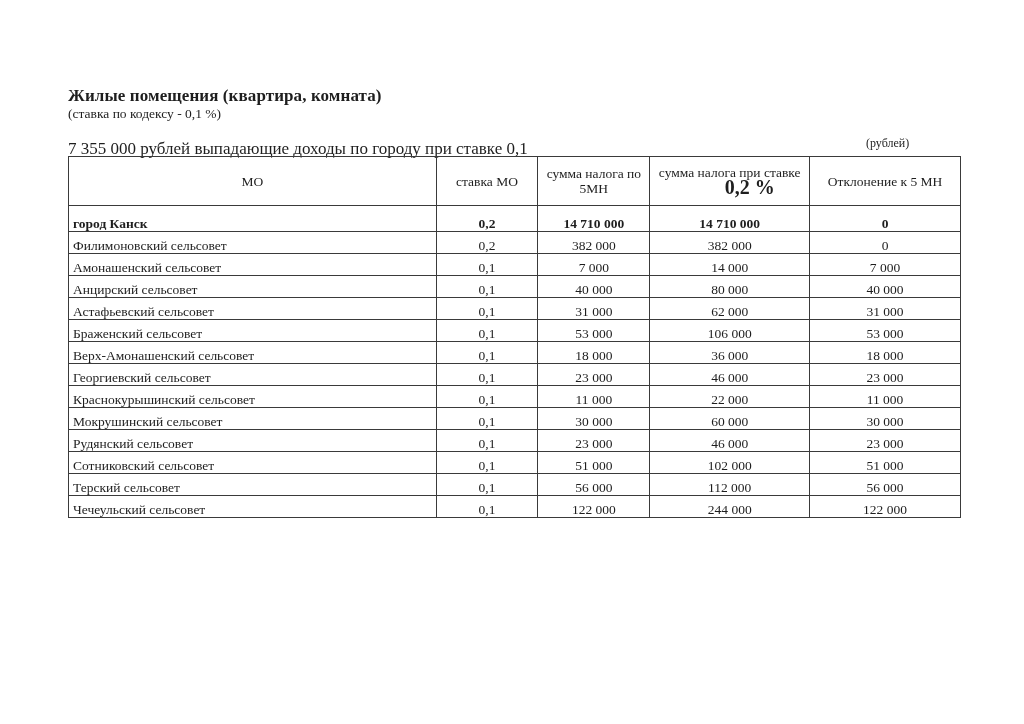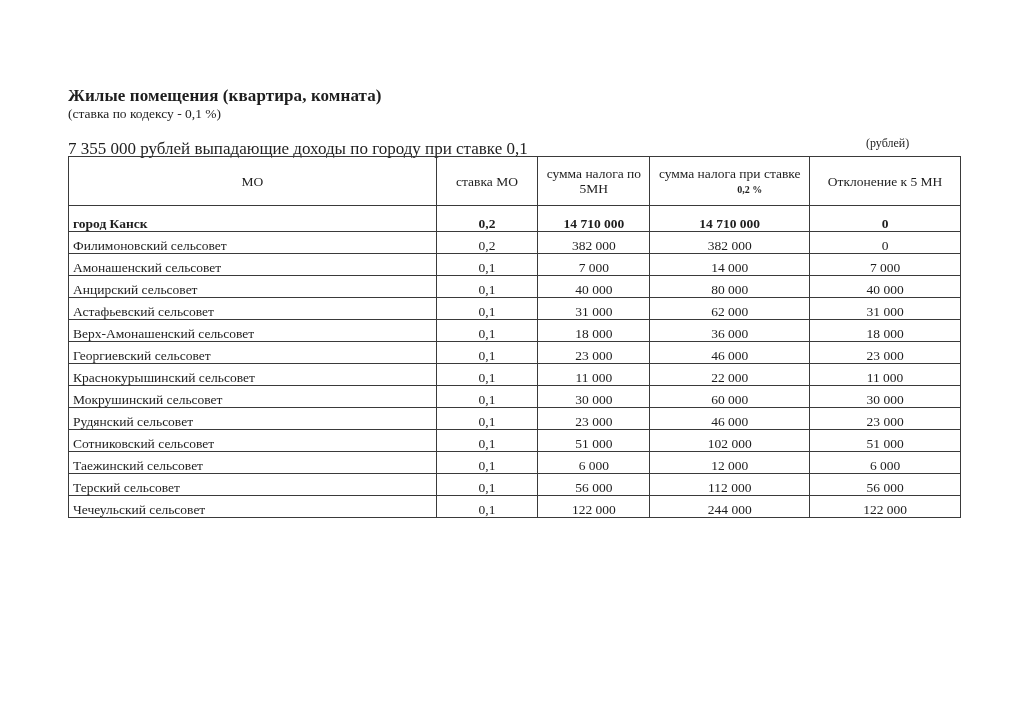--- a/index.html
+++ b/index.html
@@ -38,21 +38,21 @@
     padding: 0 4px;
     line-height: 15px;
   }
   table.data th {
     font-weight: normal;
     text-align: center;
     height: 48px;
     vertical-align: middle;
   }
   table.data th.bold { font-weight: normal; }
-  th .big { font-weight: bold; font-size: 10px; margin-left: 40px; }
+  th .big { font-weight: bold; font-size: 20px; margin-left: 40px; }
   col.c-mo { width: 368px; }
   col.c-rate { width: 102px; }
   col.c-5mn { width: 112px; }
   col.c-02 { width: 160px; }
   col.c-dev { width: 151px; }
   td { height: 21px; vertical-align: bottom; }
   td.name { text-align: left; padding-left: 5px; }
   td.num { text-align: center; }
   tr.bold td { font-weight: bold; }
   tr.first td { height: 25px; }
@@ -119,20 +119,27 @@
           <td class="num">40 000</td>
         </tr>
         <tr>
           <td class="name">Астафьевский сельсовет</td>
           <td class="num">0,1</td>
           <td class="num">31 000</td>
           <td class="num">62 000</td>
           <td class="num">31 000</td>
         </tr>
         <tr>
+          <td class="name">Браженский сельсовет</td>
+          <td class="num">0,1</td>
+          <td class="num">53 000</td>
+          <td class="num">106 000</td>
+          <td class="num">53 000</td>
+        </tr>
+        <tr>
           <td class="name">Верх-Амонашенский сельсовет</td>
           <td class="num">0,1</td>
           <td class="num">18 000</td>
           <td class="num">36 000</td>
           <td class="num">18 000</td>
         </tr>
         <tr>
           <td class="name">Георгиевский сельсовет</td>
           <td class="num">0,1</td>
           <td class="num">23 000</td>
@@ -161,27 +168,20 @@
           <td class="num">23 000</td>
         </tr>
         <tr>
           <td class="name">Сотниковский сельсовет</td>
           <td class="num">0,1</td>
           <td class="num">51 000</td>
           <td class="num">102 000</td>
           <td class="num">51 000</td>
         </tr>
         <tr>
-          <td class="name">Таежинский сельсовет</td>
-          <td class="num">0,1</td>
-          <td class="num">6 000</td>
-          <td class="num">12 000</td>
-          <td class="num">6 000</td>
-        </tr>
-        <tr>
           <td class="name">Терский сельсовет</td>
           <td class="num">0,1</td>
           <td class="num">56 000</td>
           <td class="num">112 000</td>
           <td class="num">56 000</td>
         </tr>
         <tr>
           <td class="name">Чечеульский сельсовет</td>
           <td class="num">0,1</td>
           <td class="num">122 000</td>

